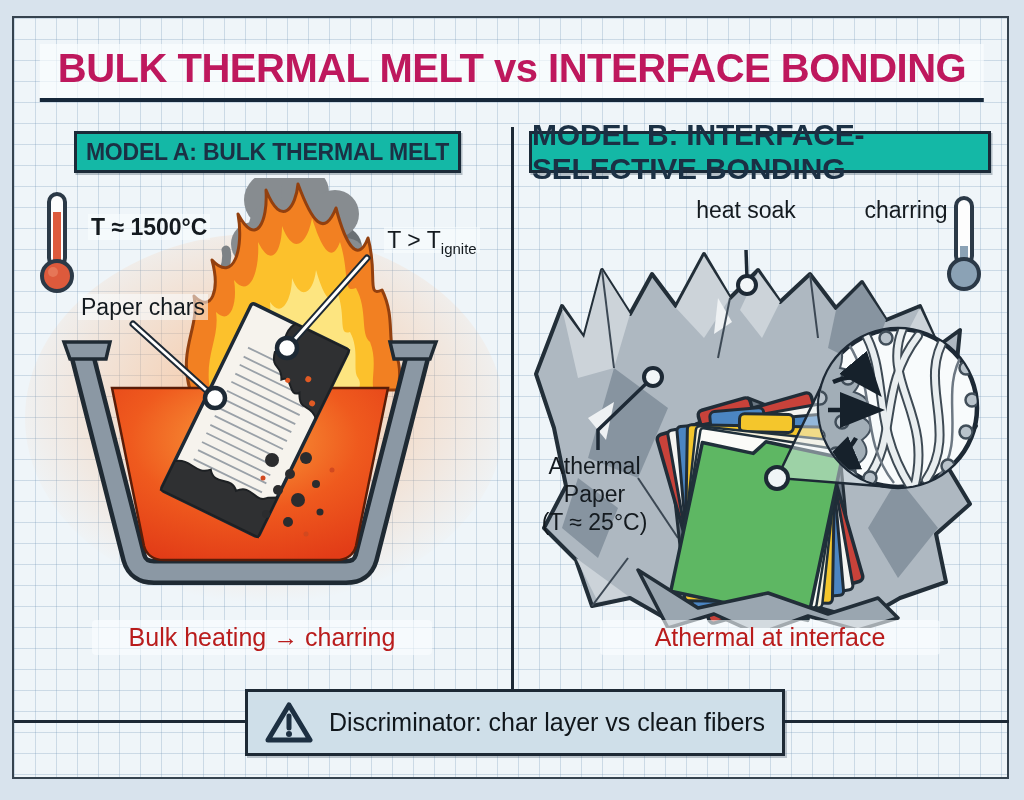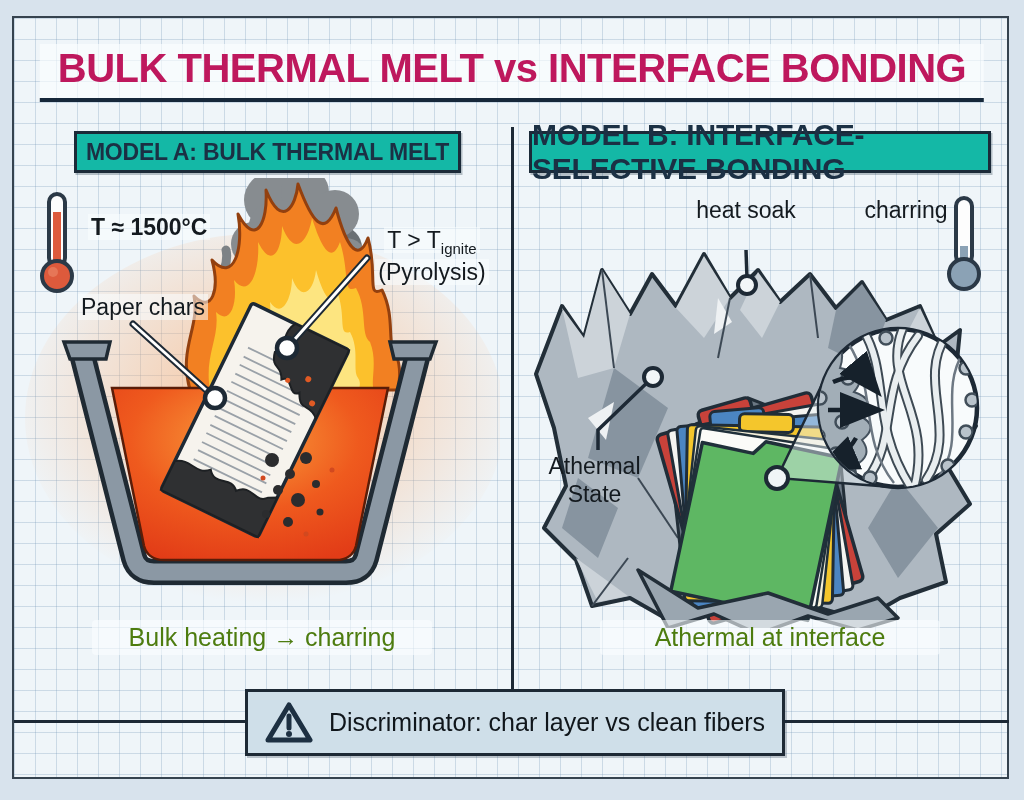--- a/index.html
+++ b/index.html
@@ -39,21 +39,21 @@
   #headerB{left:529px;width:462px;font-size:30px;}
   .divider-v{left:511px;top:127px;width:3px;height:562px;background:#1d2935;}
   .ground-line{left:14px;top:720px;width:995px;height:0;border-top:3px solid #1d2935;}
   .lbl{
     font-size:23px;font-weight:500;color:#141a1f;line-height:1.22;
     text-align:center;white-space:nowrap;
   }
   .lbl .bg{background:rgba(250,253,255,.55);padding:0 3px;}
   sub{font-size:15px;margin-top:28px;}
   .caption{
-    width:340px;text-align:center;font-size:25px;font-weight:500;color:#4d7c0f;
+    width:340px;text-align:center;font-size:25px;font-weight:500;color:#b91c1c;
     background:rgba(250,253,255,.6);padding:3px 0;border-radius:4px;
   }
   #captionA{left:92px;top:620px;}
   #captionB{left:600px;top:620px;}
   .banner{
     left:245px;top:689px;width:540px;height:67px;box-sizing:border-box;
     border:3.5px solid #1d2935;background:#cfdfe9;
     display:flex;align-items:center;justify-content:center;gap:16px;
     box-shadow:2px 2px 0 rgba(25,45,65,.25);
   }
@@ -319,32 +319,32 @@
 </svg>
 
 <div class="abs lbl" style="left:88px;top:213px;font-weight:bold;">
   <span class="bg">T ≈ 1500°C</span>
 </div>
 <div class="abs lbl" style="left:78px;top:293px;text-align:center;">
   <span class="bg">Paper chars</span>
 </div>
 <div class="abs lbl" style="left:362px;top:226px;width:140px;">
   <div><span class="bg"><span>T &gt; T</span><sub>ignite</sub></span></div>
-  <div><span class="bg">(Pyrolysis)</span></div>
 </div>
 
 <div class="abs lbl" style="left:681px;top:196px;width:130px;">
   <div>heat soak</div>
 </div>
 <div class="abs lbl" style="left:846px;top:196px;width:120px;">
   <div>charring</div>
 </div>
 <div class="abs lbl" style="left:527px;top:452px;width:135px;">
   <div>Athermal</div>
-  <div>State</div>
+  <div>Paper</div>
+  <div>(T ≈ 25°C)</div>
 </div>
 
 <div class="abs caption" id="captionA">Bulk heating → charring</div>
 <div class="abs caption" id="captionB">Athermal at interface</div>
 
 <div class="abs banner">
   <svg width="48" height="44" viewBox="0 0 48 44">
     <path d="M24,4 L45,39 L3,39 Z" fill="none" stroke="#1d3042" stroke-width="5" stroke-linejoin="round"></path>
     <line x1="24" y1="15" x2="24" y2="27" stroke="#1d3042" stroke-width="5" stroke-linecap="round"></line>
     <circle cx="24" cy="33" r="3" fill="#1d3042"></circle>

